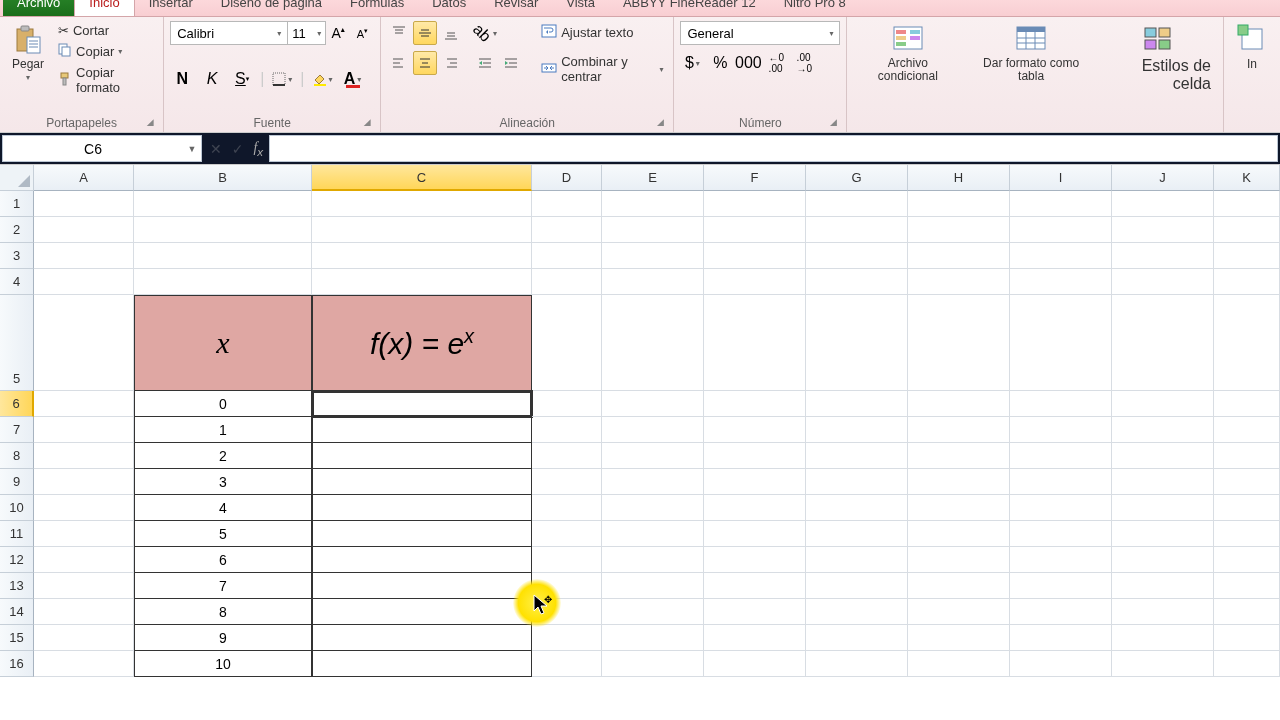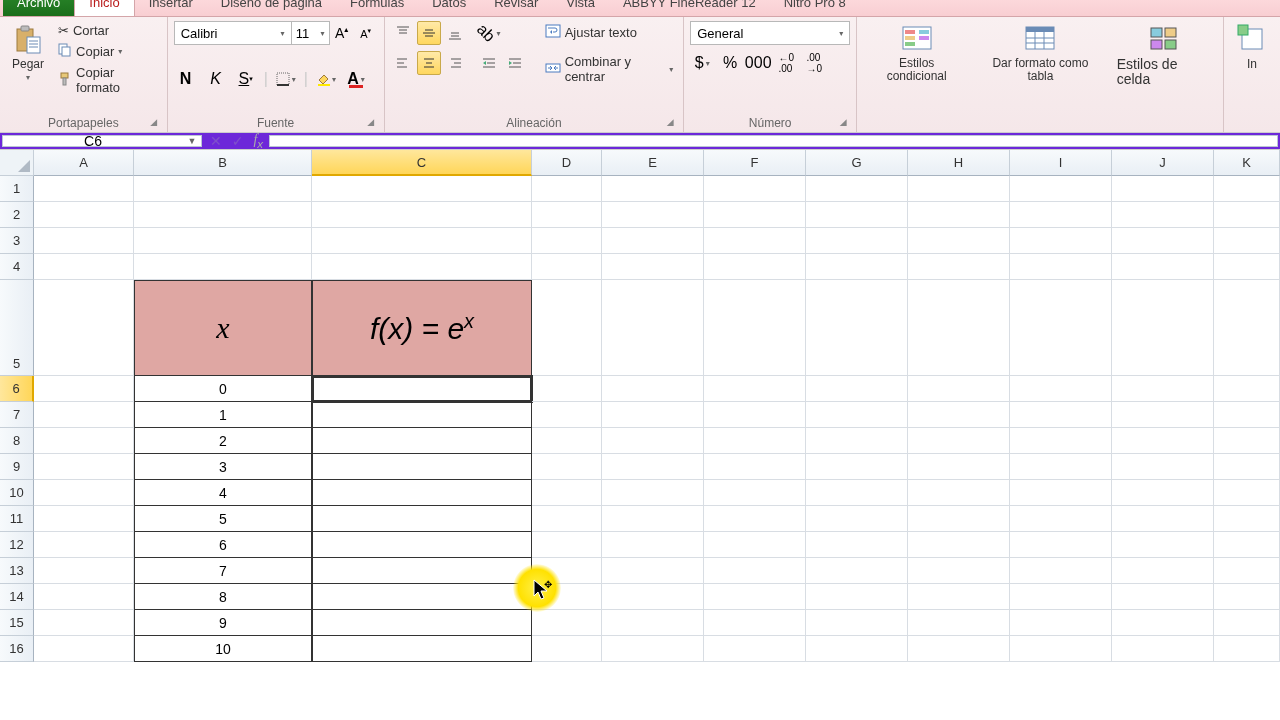--- a/index.html
+++ b/index.html
@@ -26,21 +26,21 @@
 .small-btn { display: flex; align-items: center; gap: 4px; padding: 2px 4px; cursor: pointer; font-size: 13px; color: #333; }
 .icon-btn { width: 24px; height: 24px; display: flex; align-items: center; justify-content: center; cursor: pointer; border: 1px solid transparent; }
 .icon-btn.active { background: linear-gradient(#ffe9a8, #ffd75e); border: 1px solid #c9a94a; border-radius: 2px; }
 .drop-arrow::after { content: '▾'; font-size: 8px; color: #666; margin-left: 2px; }
 
 .font-select { display: flex; }
 .font-name { width: 118px; height: 24px; border: 1px solid #b8b8b8; background: #fff; font-size: 13px; padding: 2px 6px; display: flex; align-items: center; justify-content: space-between; cursor: pointer; }
 .font-size { width: 38px; height: 24px; border: 1px solid #b8b8b8; border-left: none; background: #fff; font-size: 13px; padding: 2px 4px; display: flex; align-items: center; justify-content: space-between; cursor: pointer; }
 
 
-.formula-bar { display: flex; height: 17px; border-bottom: 1px solid #ccc; align-items: stretch; background: #6d28d9; }
+.formula-bar { display: flex; height: 32px; border-bottom: 1px solid #ccc; align-items: stretch; background: #0f172a; }
 .name-box { width: 200px; display: flex; align-items: center; background: #fff; border: 1px solid #bcc7d4; margin: 2px; }
 .name-box .val { flex: 1; text-align: center; font-size: 14px; padding: 2px 4px; }
 .name-box .dd { width: 18px; text-align: center; font-size: 9px; color: #666; cursor: pointer; }
 .fb-icons { display: flex; align-items: center; padding: 0 6px; gap: 10px; }
 .fb-icons span { color: #aaa; cursor: pointer; font-size: 14px; }
 .fx { font-style: italic; font-family: 'Times New Roman', serif; font-size: 15px; color: #666; cursor: pointer; }
 .formula-input { flex: 1; background: #fff; border: 1px solid #bcc7d4; margin: 2px 2px 2px 0; }
 
 
 .grid-wrap { position: relative; }
@@ -310,21 +310,21 @@
         <span class="icon">
             <svg width="32" height="32">
               <rect x="2" y="4" width="28" height="22" fill="#fff" stroke="#6a8bb5"></rect>
               <rect x="4" y="7" width="10" height="4" fill="#e88"></rect>
               <rect x="4" y="13" width="10" height="4" fill="#ec8"></rect>
               <rect x="4" y="19" width="10" height="4" fill="#8c8"></rect>
               <rect x="18" y="7" width="10" height="4" fill="#8cd"></rect>
               <rect x="18" y="13" width="10" height="4" fill="#c8e"></rect>
             </svg>
           </span>
-        <span style="text-align:center;font-size:12px;line-height:1.1">Estilos condicional</span>
+        <span style="text-align:center;font-size:12px;line-height:1.1">Archivo condicional</span>
       </div>
       <div class="big-btn">
         <span class="icon">
             <svg width="32" height="32">
               <rect x="2" y="4" width="28" height="22" fill="#fff" stroke="#6a8bb5"></rect>
               <rect x="2" y="4" width="28" height="5" fill="#6a8bb5"></rect>
               <line x1="2" y1="15" x2="30" y2="15" stroke="#6a8bb5"></line>
               <line x1="2" y1="20" x2="30" y2="20" stroke="#6a8bb5"></line>
               <line x1="11" y1="4" x2="11" y2="26" stroke="#6a8bb5"></line>
               <line x1="20" y1="4" x2="20" y2="26" stroke="#6a8bb5"></line>
@@ -334,21 +334,21 @@
       </div>
       <div class="big-btn">
         <span class="icon">
             <svg width="32" height="32">
               <rect x="3" y="5" width="11" height="9" fill="#8cd" stroke="#555"></rect>
               <rect x="17" y="5" width="11" height="9" fill="#ec8" stroke="#555"></rect>
               <rect x="3" y="17" width="11" height="9" fill="#c8e" stroke="#555"></rect>
               <rect x="17" y="17" width="11" height="9" fill="#8c8" stroke="#555"></rect>
             </svg>
           </span>
-        <span style="text-align:left;font-size:14px;line-height:1.1">Estilos de celda</span>
+        <span style="text-align:right;font-size:16px;line-height:1.1">Estilos de celda</span>
       </div>
     </div>
   </div>
 
   <div class="group" style="border-right:none">
     <div class="group-body">
       <div class="big-btn">
         <span class="icon">
             <svg width="32" height="32">
               <rect x="6" y="6" width="20" height="20" fill="#fff" stroke="#6a8bb5"></rect>

